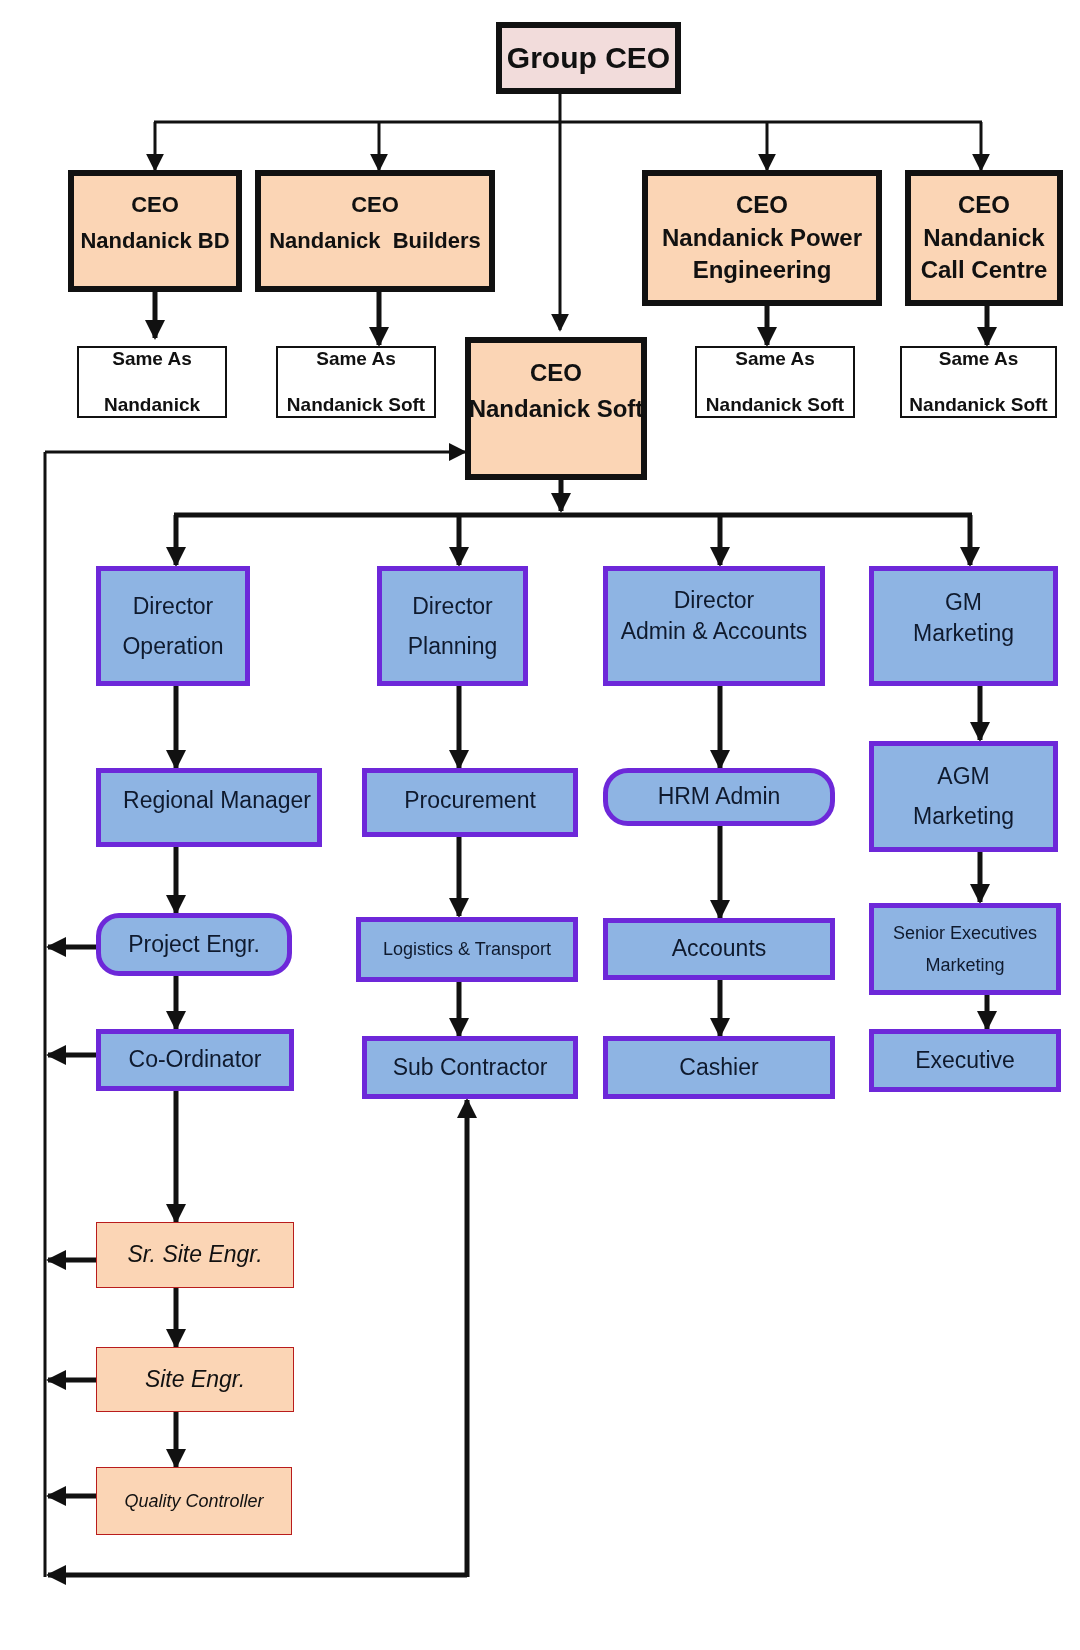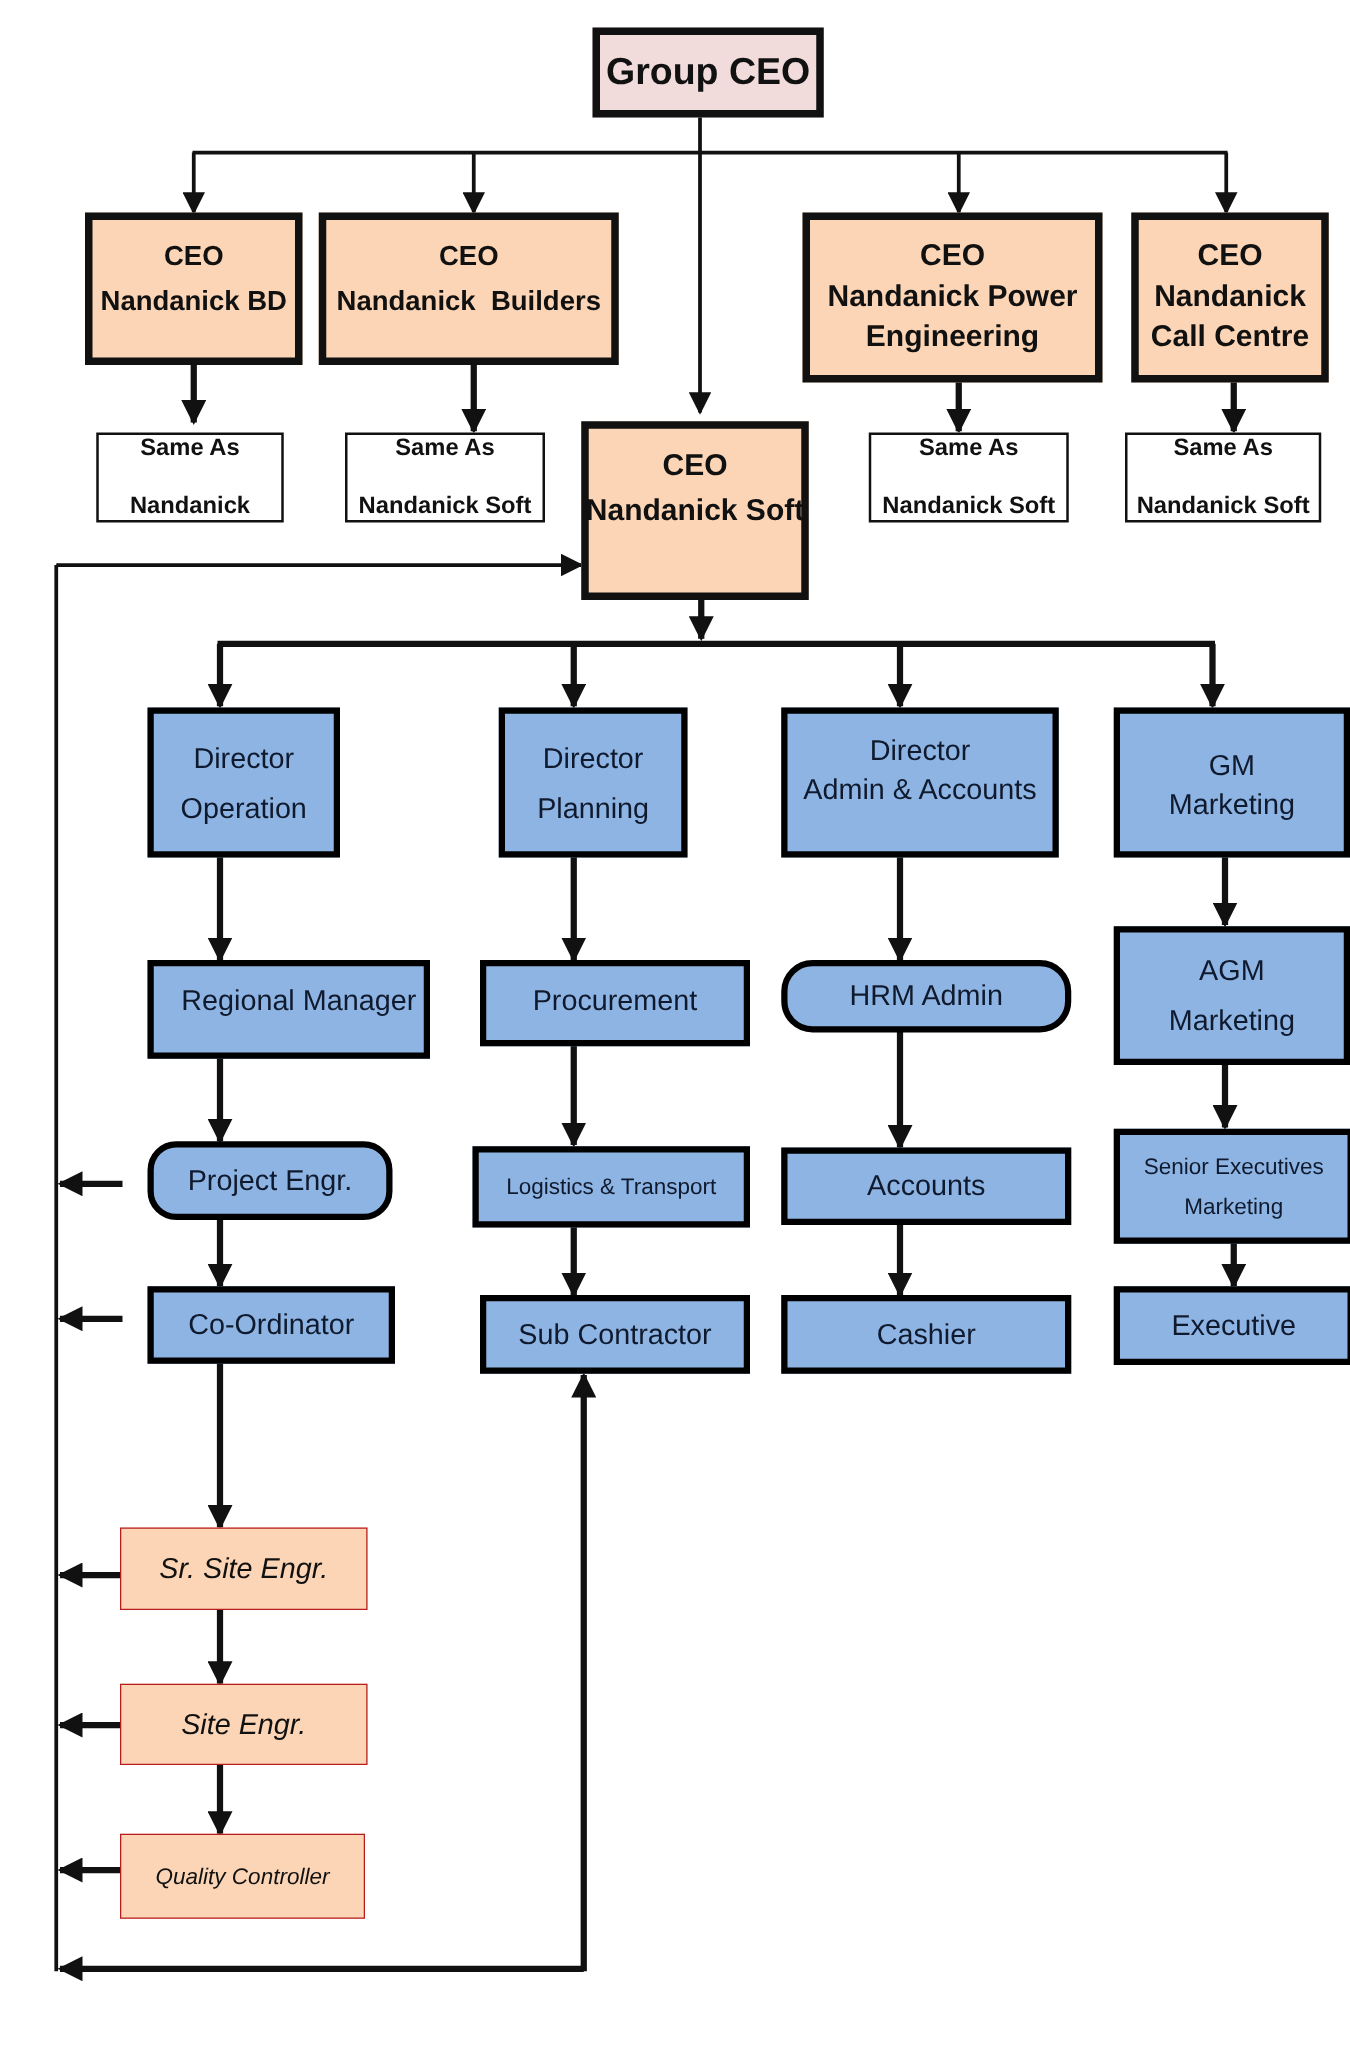--- a/index.html
+++ b/index.html
@@ -8,21 +8,21 @@
     .node {
       position: absolute; box-sizing: border-box;
       display: flex; flex-direction: column; align-items: center; justify-content: center;
       text-align: center; font-family: "Liberation Sans", sans-serif; color: #111;
       line-height: 1.35;
     }
     .node span { display: block; white-space: nowrap; }
     .top { background: #f2dcdb; border: 6px solid #111; font-weight: bold; font-size: 30px; }
     .ceo { background: #fbd5b5; border: 6px solid #111; font-weight: bold; font-size: 22px; }
     .same { background: #ffffff; border: 2px solid #111; font-weight: bold; font-size: 19px; line-height: 1.4; gap: 19px; }
-    .blue { background: #8eb4e3; border: 5px solid #000000; font-size: 23px; color: #0f1a2e; margin-left: 22px; }
+    .blue { background: #8eb4e3; border: 5px solid #6d28d9; font-size: 23px; color: #0f1a2e; }
     .peach { background: #fbd5b5; border: 1px solid #b91c1c; font-size: 23px; font-style: italic; }
     .small { font-size: 18px; }
     .tall { line-height: 1.75; }
   </style>
 </head>
 <body>
 
 <div id="stage">
 
   <svg id="wires" xmlns="http://www.w3.org/2000/svg">
@@ -78,21 +78,21 @@
     <line x1="98" y1="947" x2="48" y2="947" stroke="#111" stroke-width="5" marker-end="url(#ah)"></line>
     <line x1="98" y1="1055" x2="48" y2="1055" stroke="#111" stroke-width="5" marker-end="url(#ah)"></line>
     <line x1="98" y1="1260" x2="48" y2="1260" stroke="#111" stroke-width="5" marker-end="url(#ah)"></line>
     <line x1="98" y1="1380" x2="48" y2="1380" stroke="#111" stroke-width="5" marker-end="url(#ah)"></line>
     <line x1="98" y1="1496" x2="48" y2="1496" stroke="#111" stroke-width="5" marker-end="url(#ah)"></line>
 
     <line x1="467" y1="1575" x2="48" y2="1575" stroke="#111" stroke-width="5" marker-end="url(#ah)"></line>
     <line x1="467" y1="1577" x2="467" y2="1100" stroke="#111" stroke-width="5" marker-end="url(#ah)"></line>
   </svg>
 
-  <div class="node top" style="left:474px;top:22px;width:185px;height:72px;">
+  <div class="node top" style="left:496px;top:22px;width:185px;height:72px;">
     <span>Group CEO</span>
   </div>
 
   <div class="node ceo" style="left:68px;top:170px;width:174px;height:122px;justify-content:flex-start;padding-top:14px;">
     <span>CEO</span>
     <span style="margin-top:6px;">Nandanick BD</span>
   </div>
   <div class="node ceo" style="left:255px;top:170px;width:240px;height:122px;justify-content:flex-start;padding-top:14px;">
     <span>CEO</span>
     <span style="margin-top:6px;white-space:pre;">Nandanick  Builders</span>
@@ -135,21 +135,21 @@
     <span>Operation</span>
   </div>
   <div class="node blue tall" style="left:377px;top:566px;width:151px;height:120px;">
     <span>Director</span>
     <span>Planning</span>
   </div>
   <div class="node blue" style="left:603px;top:566px;width:222px;height:120px;justify-content:flex-start;padding-top:14px;">
     <span>Director</span>
     <span>Admin &amp; Accounts</span>
   </div>
-  <div class="node blue" style="left:869px;top:566px;width:189px;height:120px;justify-content:flex-start;padding-top:26px;">
+  <div class="node blue" style="left:869px;top:566px;width:189px;height:120px;justify-content:flex-start;padding-top:16px;">
     <span>GM</span>
     <span>Marketing</span>
   </div>
 
   <div class="node blue" style="left:96px;top:768px;width:226px;height:79px;justify-content:flex-start;padding-top:12px;padding-left:16px;">
     <span>Regional Manager</span>
   </div>
   <div class="node blue" style="left:96px;top:913px;width:196px;height:63px;border-radius:23px;">
     <span>Project Engr.</span>
   </div>

